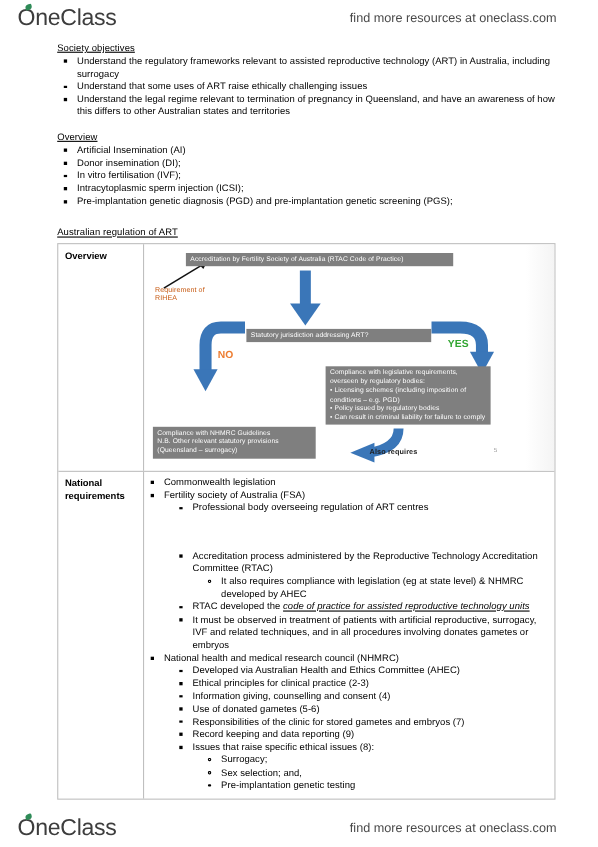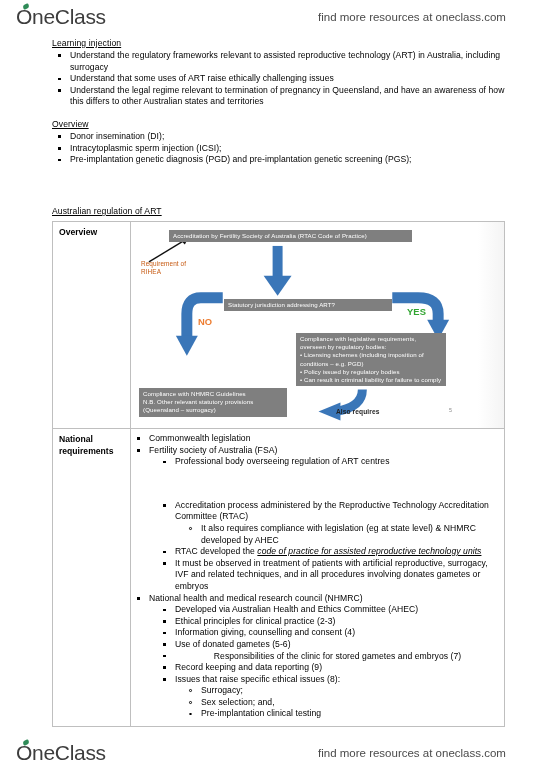--- a/index.html
+++ b/index.html
@@ -214,32 +214,34 @@
       <span class="logo-leaf"></span>
     </span>
       <span>neClass</span>
   </div>
   <div class="promo">find more resources at oneclass.com</div>
 </div>
 
 <div class="page">
 
   <div class="block" style="left:52px; top:4px; width:458px;">
-    <div class="section-title">Learning injection</div>
+    <div class="section-title">Society objectives</div>
     <ul class="lvl">
       <li class="b1">Understand the regulatory frameworks relevant to assisted reproductive technology (ART) in Australia, including surrogacy</li>
       <li class="b1">Understand that some uses of ART raise ethically challenging issues</li>
       <li class="b1">Understand the legal regime relevant to termination of pregnancy in Queensland, and have an awareness of how this differs to other Australian states and territories</li>
     </ul>
   </div>
 
   <div class="block" style="left:52px; top:85px; width:458px;">
     <div class="section-title">Overview</div>
     <ul class="lvl">
+      <li class="b1">Artificial Insemination (AI)</li>
       <li class="b1">Donor insemination (DI);</li>
+      <li class="b1">In vitro fertilisation (IVF);</li>
       <li class="b1">Intracytoplasmic sperm injection (ICSI);</li>
       <li class="b1">Pre-implantation genetic diagnosis (PGD) and pre-implantation genetic screening (PGS);</li>
     </ul>
   </div>
 
   <div class="block" style="left:52px; top:172px;">
     <div class="section-title">Australian regulation of ART</div>
   </div>
 
   <div class="tbl">
@@ -309,26 +311,26 @@
             <li class="b2" style="padding-left: 44px; --bl: 32px;"><span>Professional body overseeing regulation of ART centres</span></li>
             <li class="b2" style="padding-left: 44px; margin-top: 32px; --bl: 32px;"><span>Accreditation process administered by the Reproductive Technology Accreditation Committee (RTAC)</span></li>
             <li class="b3" style="padding-left: 70px; --bl: 58px;"><span>It also requires compliance with legislation (eg at state level) &amp; NHMRC developed by AHEC</span></li>
             <li class="b2" style="padding-left: 44px; --bl: 32px;"><span>RTAC developed the </span><span class="ital">code of practice for assisted reproductive technology units</span></li>
             <li class="b2" style="padding-left: 44px; --bl: 32px;"><span>It must be observed in treatment of patients with artificial reproductive, surrogacy, IVF and related techniques, and in all procedures involving donates gametes or embryos</span></li>
             <li class="b1" style="padding-left: 18px; --bl: 6px;"><span>National health and medical research council (NHMRC)</span></li>
             <li class="b2" style="padding-left: 44px; --bl: 32px;"><span>Developed via Australian Health and Ethics Committee (AHEC)</span></li>
             <li class="b2" style="padding-left: 44px; --bl: 32px;"><span>Ethical principles for clinical practice (2-3)</span></li>
             <li class="b2" style="padding-left: 44px; --bl: 32px;"><span>Information giving, counselling and consent (4)</span></li>
             <li class="b2" style="padding-left: 44px; --bl: 32px;"><span>Use of donated gametes (5-6)</span></li>
-            <li class="b2" style="padding-left: 44px; text-align: center; --bl: 32px;"><span>Responsibilities of the clinic for stored gametes and embryos (7)</span></li>
+            <li class="b2" style="padding-left: 44px; --bl: 32px;"><span>Responsibilities of the clinic for stored gametes and embryos (7)</span></li>
             <li class="b2" style="padding-left: 44px; --bl: 32px;"><span>Record keeping and data reporting (9)</span></li>
             <li class="b2" style="padding-left: 44px; --bl: 32px;"><span>Issues that raise specific ethical issues (8):</span></li>
             <li class="b3" style="padding-left: 70px; --bl: 58px;"><span>Surrogacy;</span></li>
             <li class="b3" style="padding-left: 70px; --bl: 58px;"><span>Sex selection; and,</span></li>
-            <li class="b3" style="padding-left: 70px; --bl: 58px;"><span>Pre-implantation clinical testing</span></li>
+            <li class="b3" style="padding-left: 70px; --bl: 58px;"><span>Pre-implantation genetic testing</span></li>
           </ul>
       </div>
     </div>
 
   </div>
 </div>
 
 <div class="band band-footer">
   <div class="logo">
     <span class="logo-o">

